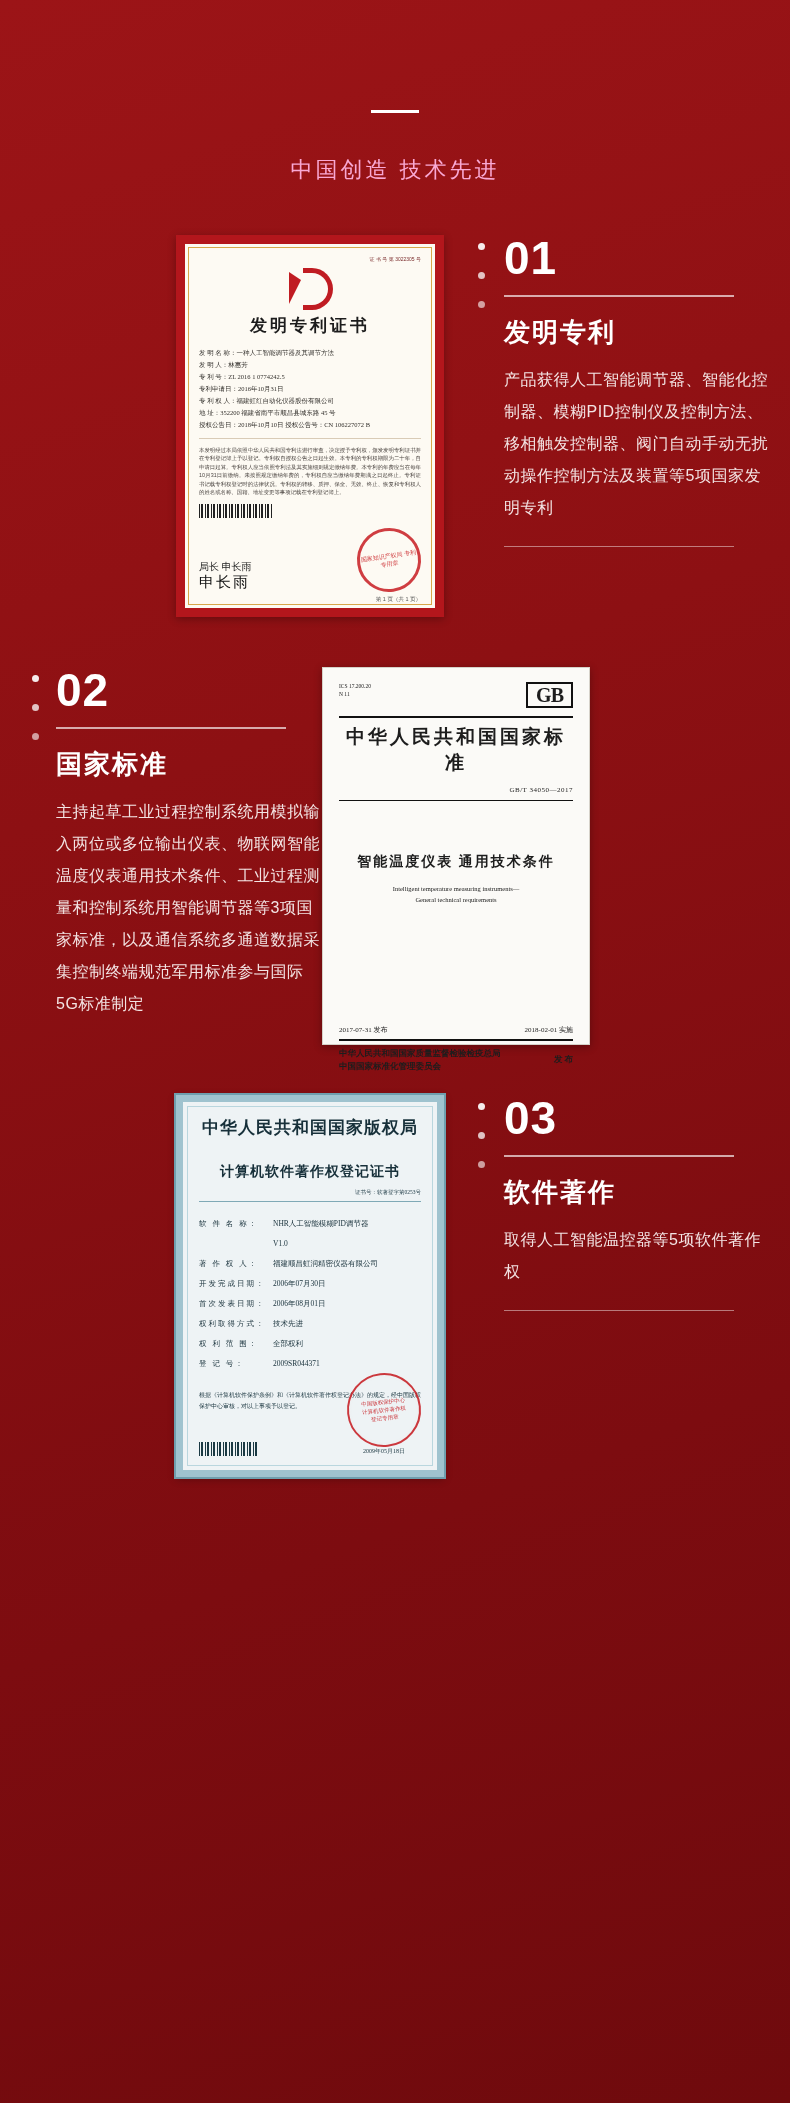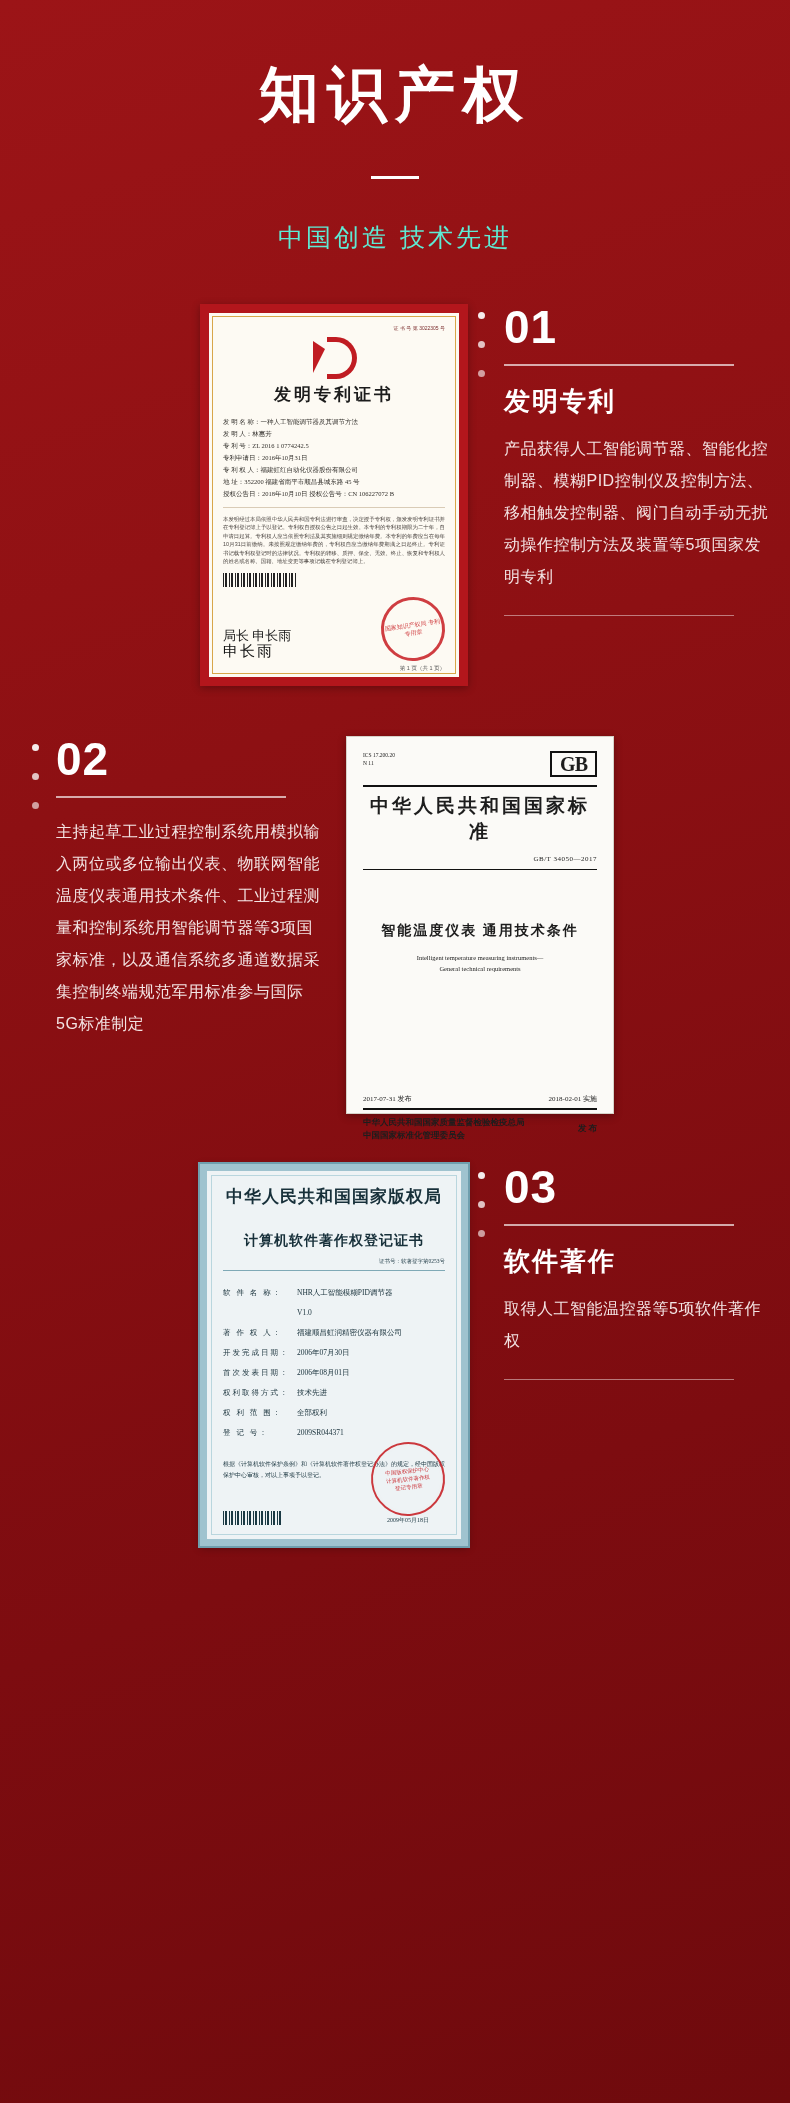--- a/index.html
+++ b/index.html
@@ -28,22 +28,22 @@
     letter-spacing: 8px;
     line-height: 1.1;
   }
   .header .divider {
     width: 48px;
     height: 3px;
     background: #ffffff;
     margin: 48px auto 42px auto;
   }
   .header .subtitle {
-    font-size: 25px;
-    color: #5eead4;
+    font-size: 22px;
+    color: #f9a8d4;
     letter-spacing: 3px;
     font-weight: normal;
   }
 
   
   .section {
     display: flex;
     margin-top: 50px;
     padding: 0 22px;
     align-items: flex-start;
@@ -104,21 +104,21 @@
   .rule-bottom {
     width: 230px;
     height: 1px;
     background: rgba(255,255,255,.45);
     margin-top: 22px;
   }
 
   .img-col {
     width: 292px;
     display: flex;
-    justify-content: flex-end;
+    justify-content: flex-start;
   }
 
   
   .cert1 {
     width: 268px;
     height: 382px;
     background: #fdfaf3;
     border: 9px solid #b3161c;
     position: relative;
     padding: 12px 14px;
@@ -152,21 +152,21 @@
     font-family: "Liberation Serif", serif;
   }
   .c1-fields { font-size: 6.5px; color: #33302c; line-height: 12px; font-family: "Liberation Serif", serif; }
   .c1-fields div { white-space: nowrap; overflow: hidden; }
   .c1-sep { height:1px; background:#d9cbb6; margin: 7px 0; }
   .c1-para { font-size: 5.4px; color: #4a4440; line-height: 8.4px; text-align: justify; }
   .c1-barcode { margin-top: 8px; height: 14px; width: 74px;
     background: repeating-linear-gradient(90deg,#222 0 1px,#fdfaf3 1px 2px,#222 2px 4px,#fdfaf3 4px 6px);
   }
   .c1-bottom { display:flex; justify-content: space-between; align-items: flex-end; margin-top: 10px; }
-  .c1-sign-lbl { font-size: 13px; color: #222; line-height: 13px; font-family: "Liberation Serif", serif; }
+  .c1-sign-lbl { font-size: 10px; color: #222; line-height: 13px; font-family: "Liberation Serif", serif; }
   .c1-sign { font-size: 15px; color: #111; font-family: "Liberation Serif", serif; letter-spacing: 2px; }
   .c1-seal {
     width: 64px; height: 64px; border-radius: 50%;
     border: 3px solid #c81d22; color: #c81d22;
     display:flex; align-items:center; justify-content:center;
     font-size: 6px; text-align:center; line-height:8px; opacity:.85;
     transform: rotate(-8deg);
   }
   .c1-page { font-size: 5.5px; color:#555; text-align:right; margin-top: 4px; }
 
@@ -236,21 +236,20 @@
     font-size: 5.5px; line-height: 8px; opacity:.9; transform: rotate(-6deg);
     background: radial-gradient(circle, rgba(255,255,255,0) 60%, rgba(200,36,42,.05) 100%);
   }
   .c3-date { font-size: 6px; color:#203b45; }
   .bottom-pad { height: 60px; }
 </style>
 </head>
 <body>
 
 <div class="header">
-  <div class="title">知识产权</div>
   <div class="divider"></div>
   <div class="subtitle">中国创造  技术先进</div>
 </div>
 
 <div class="section reverse">
   <div class="text-col">
     <div class="dots">
         <span></span>
         <span></span>
         <span></span>
@@ -297,20 +296,21 @@
 
 <div class="section">
   <div class="text-col">
     <div class="dots">
         <span></span>
         <span></span>
         <span></span>
       </div>
     <div class="num">02</div>
     <div class="rule"></div>
+    <div class="sec-title">国家标准</div>
     <div class="sec-body">主持起草工业过程控制系统用模拟输入两位或多位输出仪表、物联网智能温度仪表通用技术条件、工业过程测量和控制系统用智能调节器等3项国家标准，以及通信系统多通道数据采集控制终端规范军用标准参与国际5G标准制定</div>
   </div>
   <div class="img-col">
     <div class="cert2">
       <div class="c2-head">
         <div class="c2-code" style="white-space:pre-line">ICS 17.200.20
 N 11</div>
         <div class="c2-gb">GB</div>
       </div>
       <div class="c2-rule"></div>

